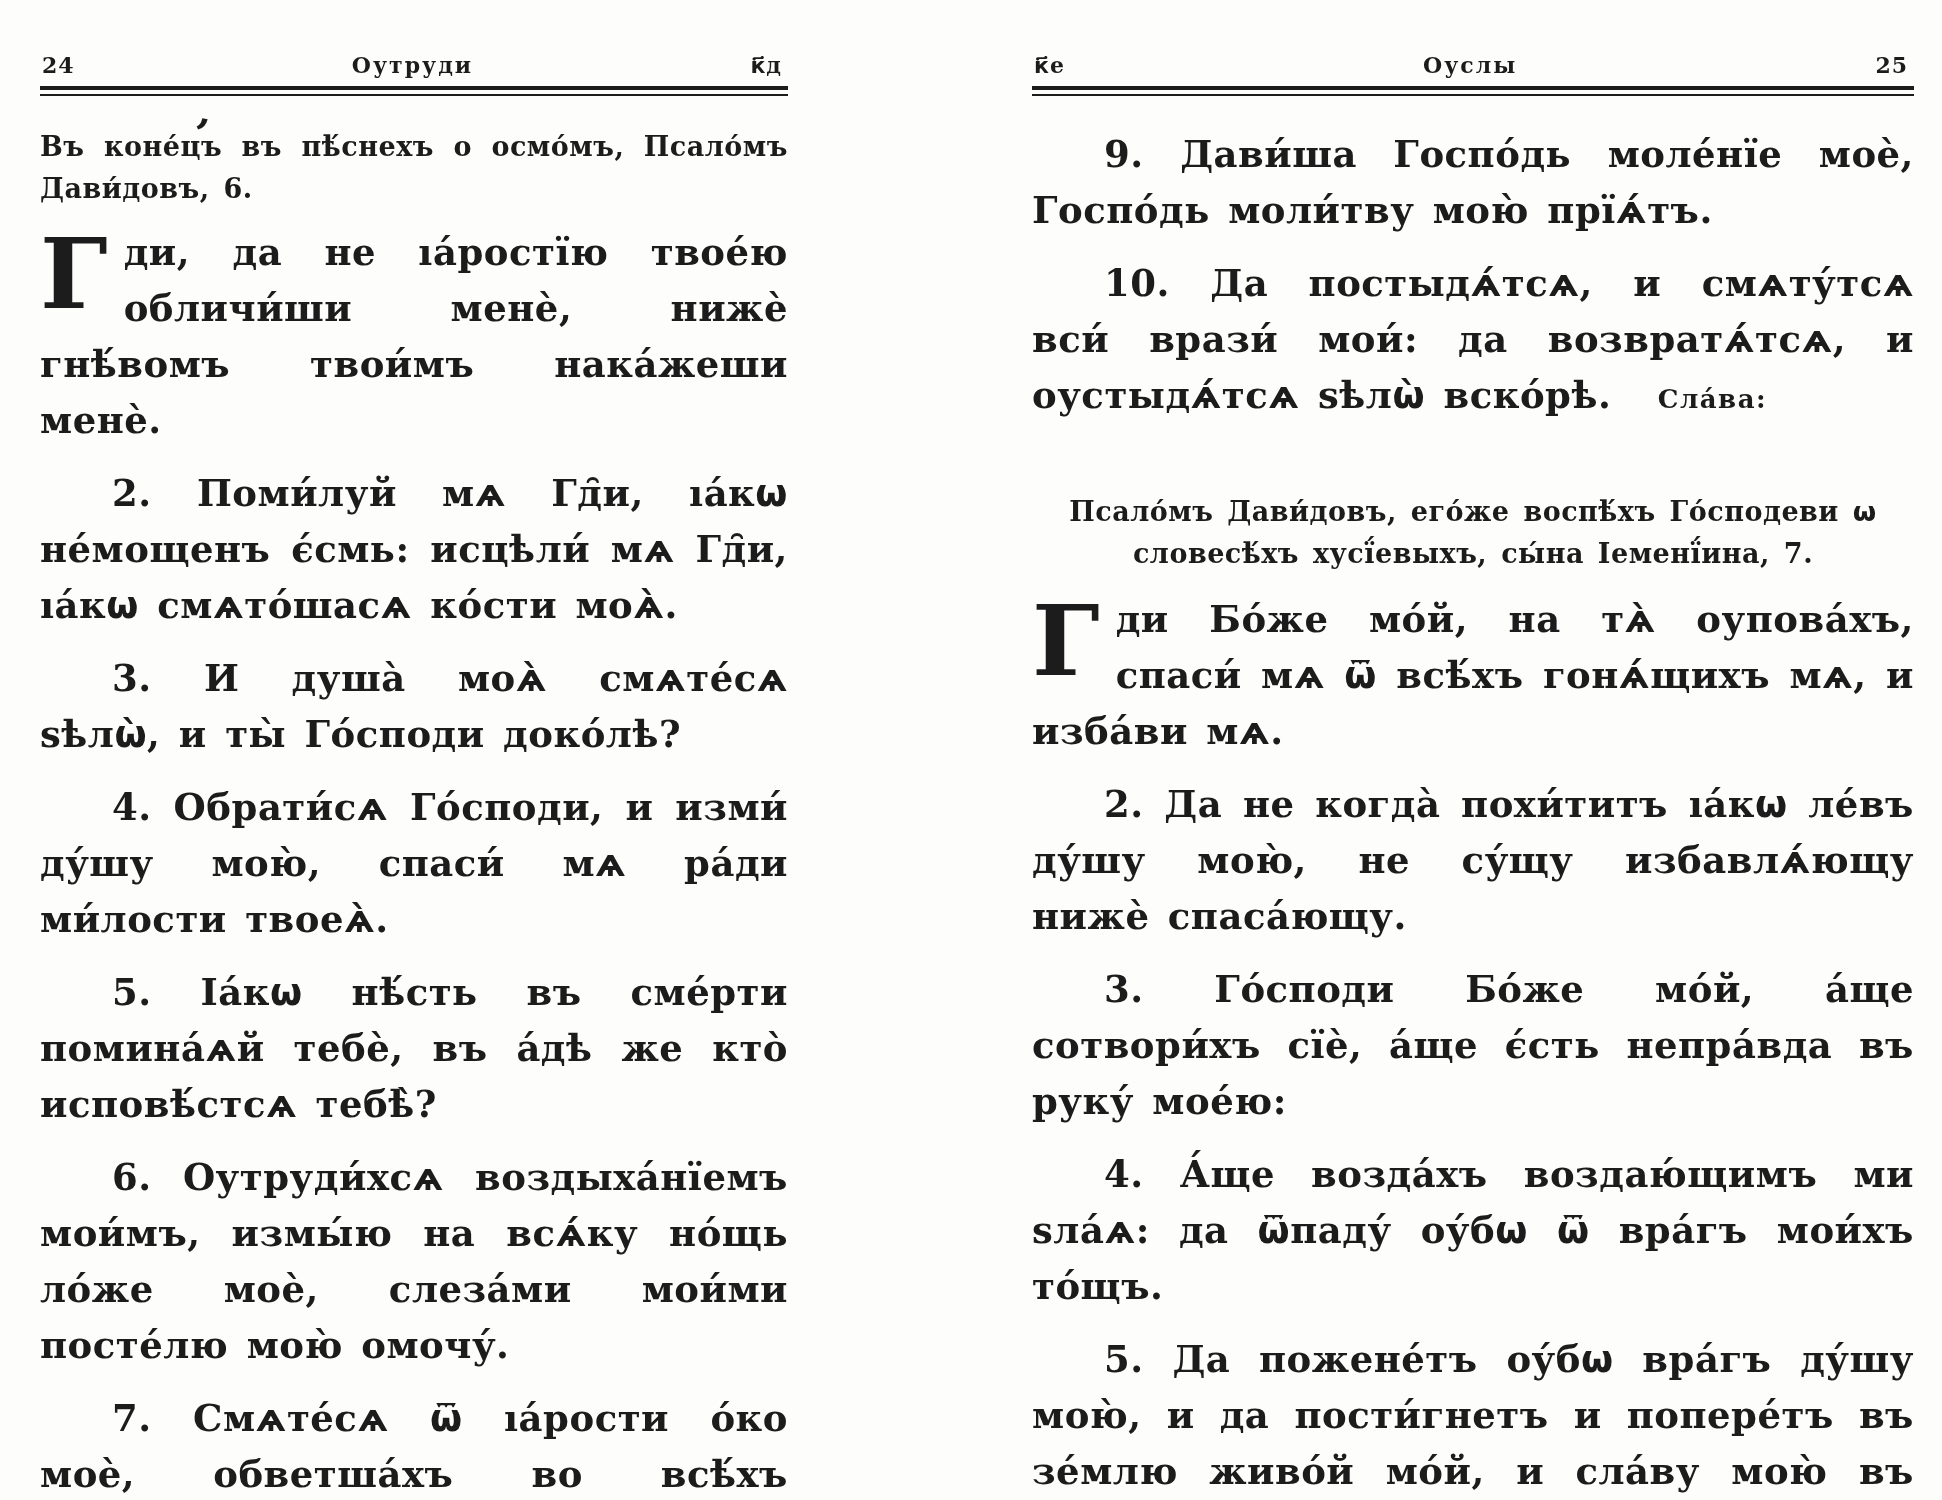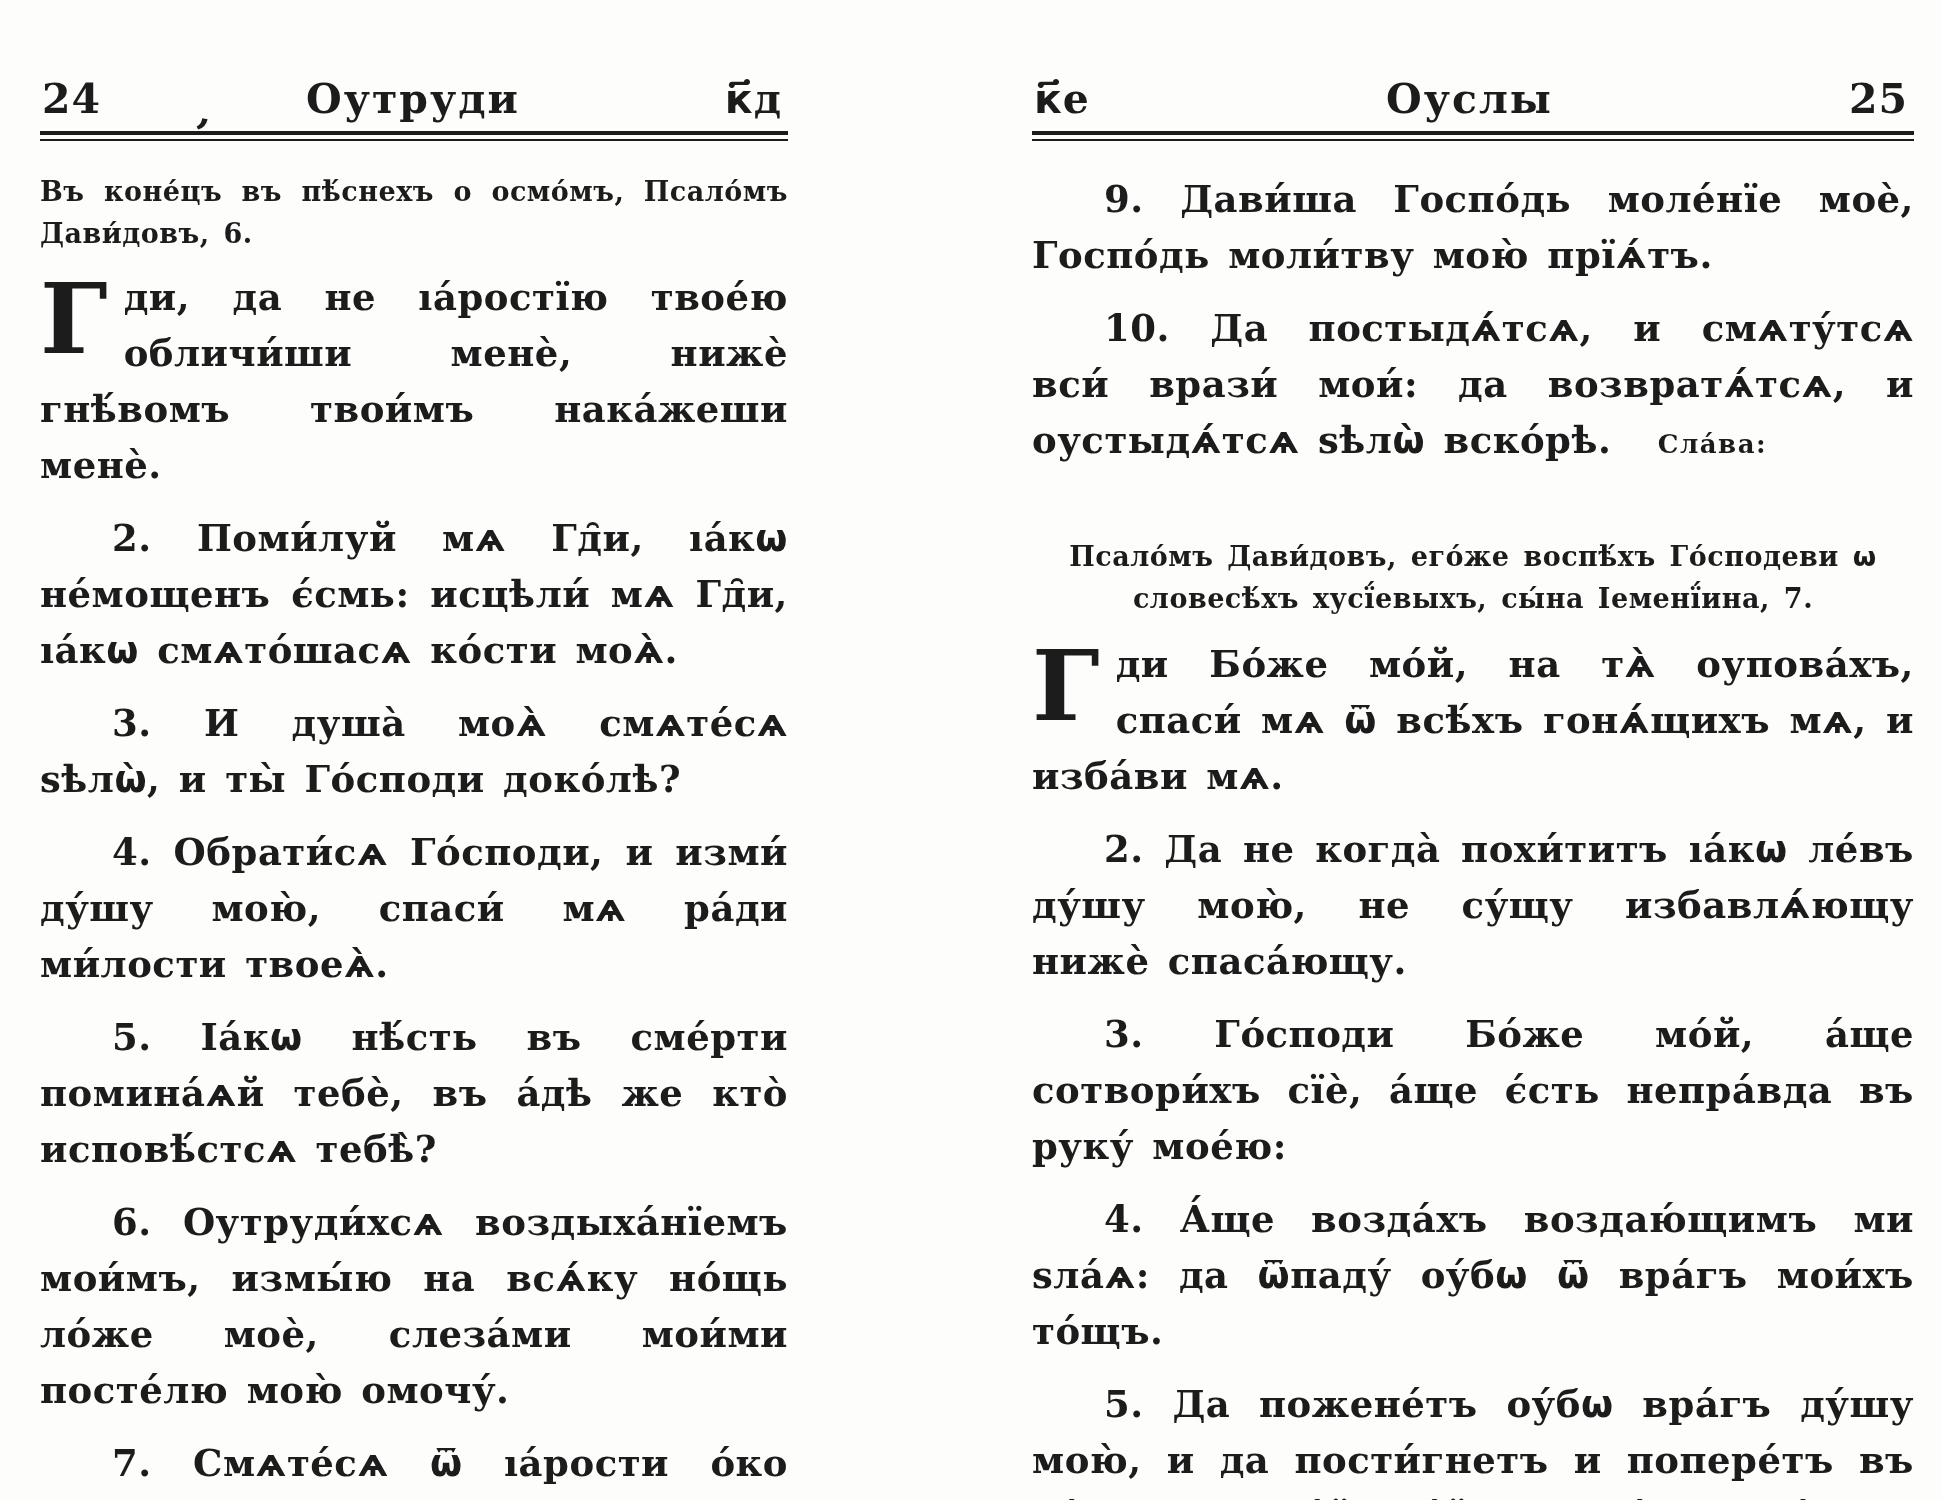--- a/index.html
+++ b/index.html
@@ -10,21 +10,21 @@
   }
   .sheet{
     position:relative;width:1942px;height:1500px;
     background:#fdfdfb;color:#1c1c1c;font-weight:bold;
   }
   .page{position:absolute;top:52px;}
   .page.left{left:40px;width:748px;}
   .page.right{left:1032px;width:882px;}
   .pagehead{
     display:flex;justify-content:space-between;align-items:baseline;
-    font-size:41px;padding:0 6px 8px 2px;letter-spacing:1px;margin-top:23px;
+    font-size:22px;padding:0 6px 8px 2px;letter-spacing:1px;
   }
   .pagehead .rt{letter-spacing:2px;}
   .rule{
     height:4px;border-top:4px solid #1c1c1c;border-bottom:2px solid #1c1c1c;
     margin-bottom:4px;
   }
   .stray{position:absolute;left:152px;top:58px;font-size:42px;transform:rotate(12deg);}
   .subtitle{
     font-size:27px;line-height:42px;margin:30px 0 14px;
     text-align:justify;letter-spacing:0.5px;word-spacing:4px;

